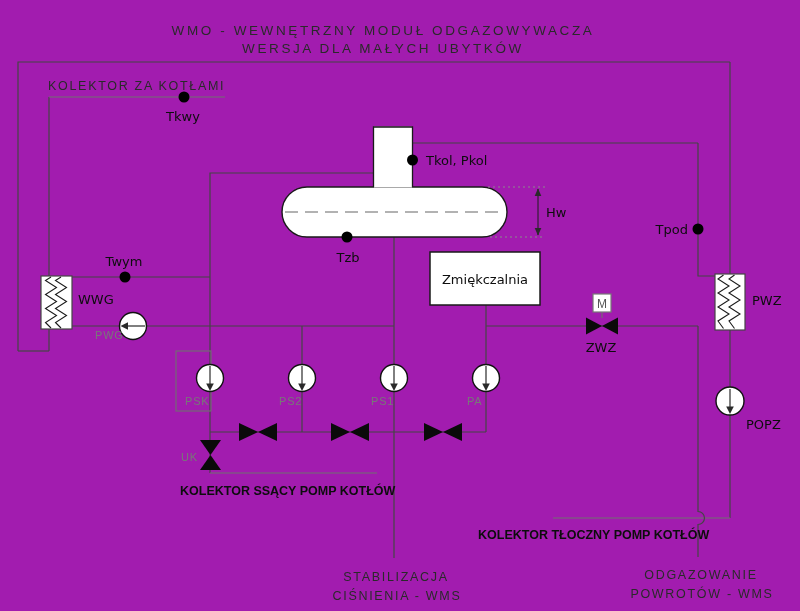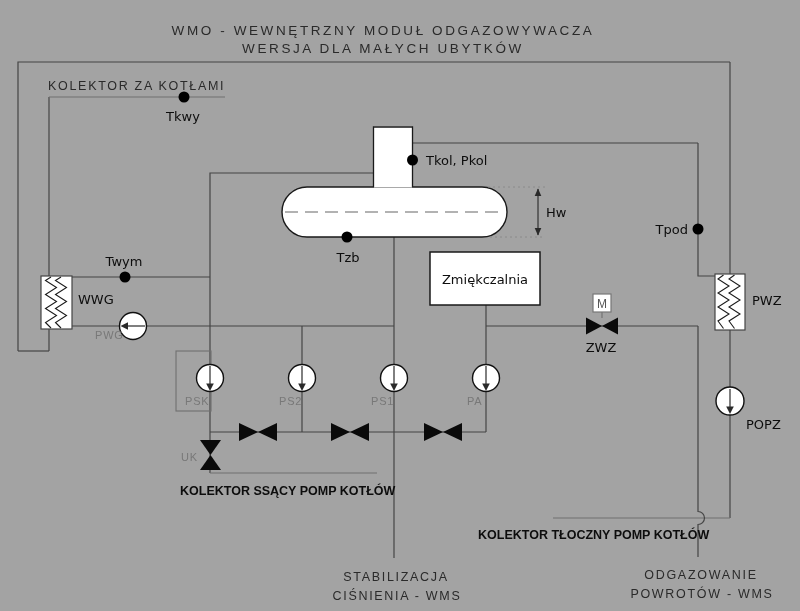--- a/index.html
+++ b/index.html
@@ -1,16 +1,16 @@
 <!DOCTYPE html>
 <html><head>
 <meta charset="utf-8">
 <style>
   html,body{margin:0;padding:0;background:#fff;}
-  #stage{position:relative;width:800px;height:611px;background:#a3a3a3;overflow:hidden;}
+  #stage{position:relative;width:800px;height:611px;background:#a21caf;overflow:hidden;}
   svg{position:absolute;left:0;top:0;}
   svg text{font-family:"Liberation Sans",sans-serif;fill:#1c1c1c;}
   .t-title{font-size:13.5px;letter-spacing:2.6px;fill:#2a2a2a;}
   .t-cad{font-size:12.5px;letter-spacing:1.7px;fill:#2a2a2a;}
   .t-cad-sm{font-size:11px;letter-spacing:0.8px;fill:#787878;}
   .t-lbl{font-family:"DejaVu Sans",sans-serif;font-size:13px;fill:#0d0d0d;}
   .t-bold{font-weight:700;font-size:12.5px;fill:#0d0d0d;}
   .t-m{font-size:12px;fill:#555;}
   .pipe{stroke:#454545;stroke-width:1.2;fill:none;}
   .pipe2{stroke:#707070;stroke-width:1.1;fill:none;}

